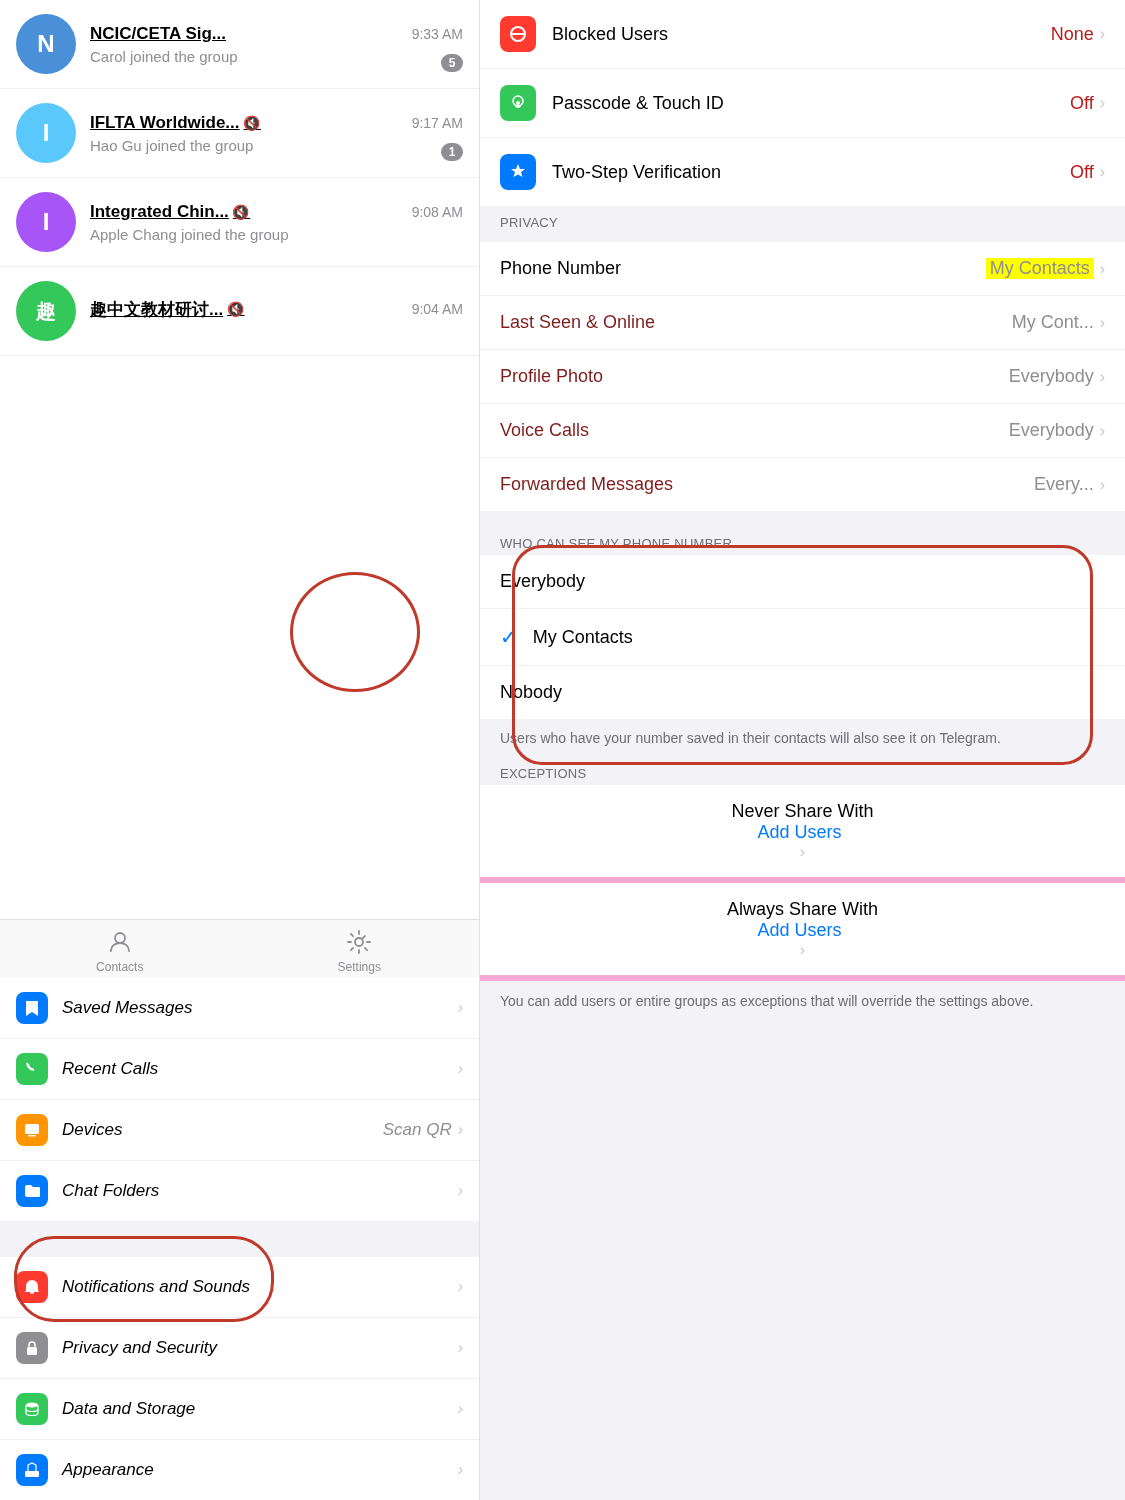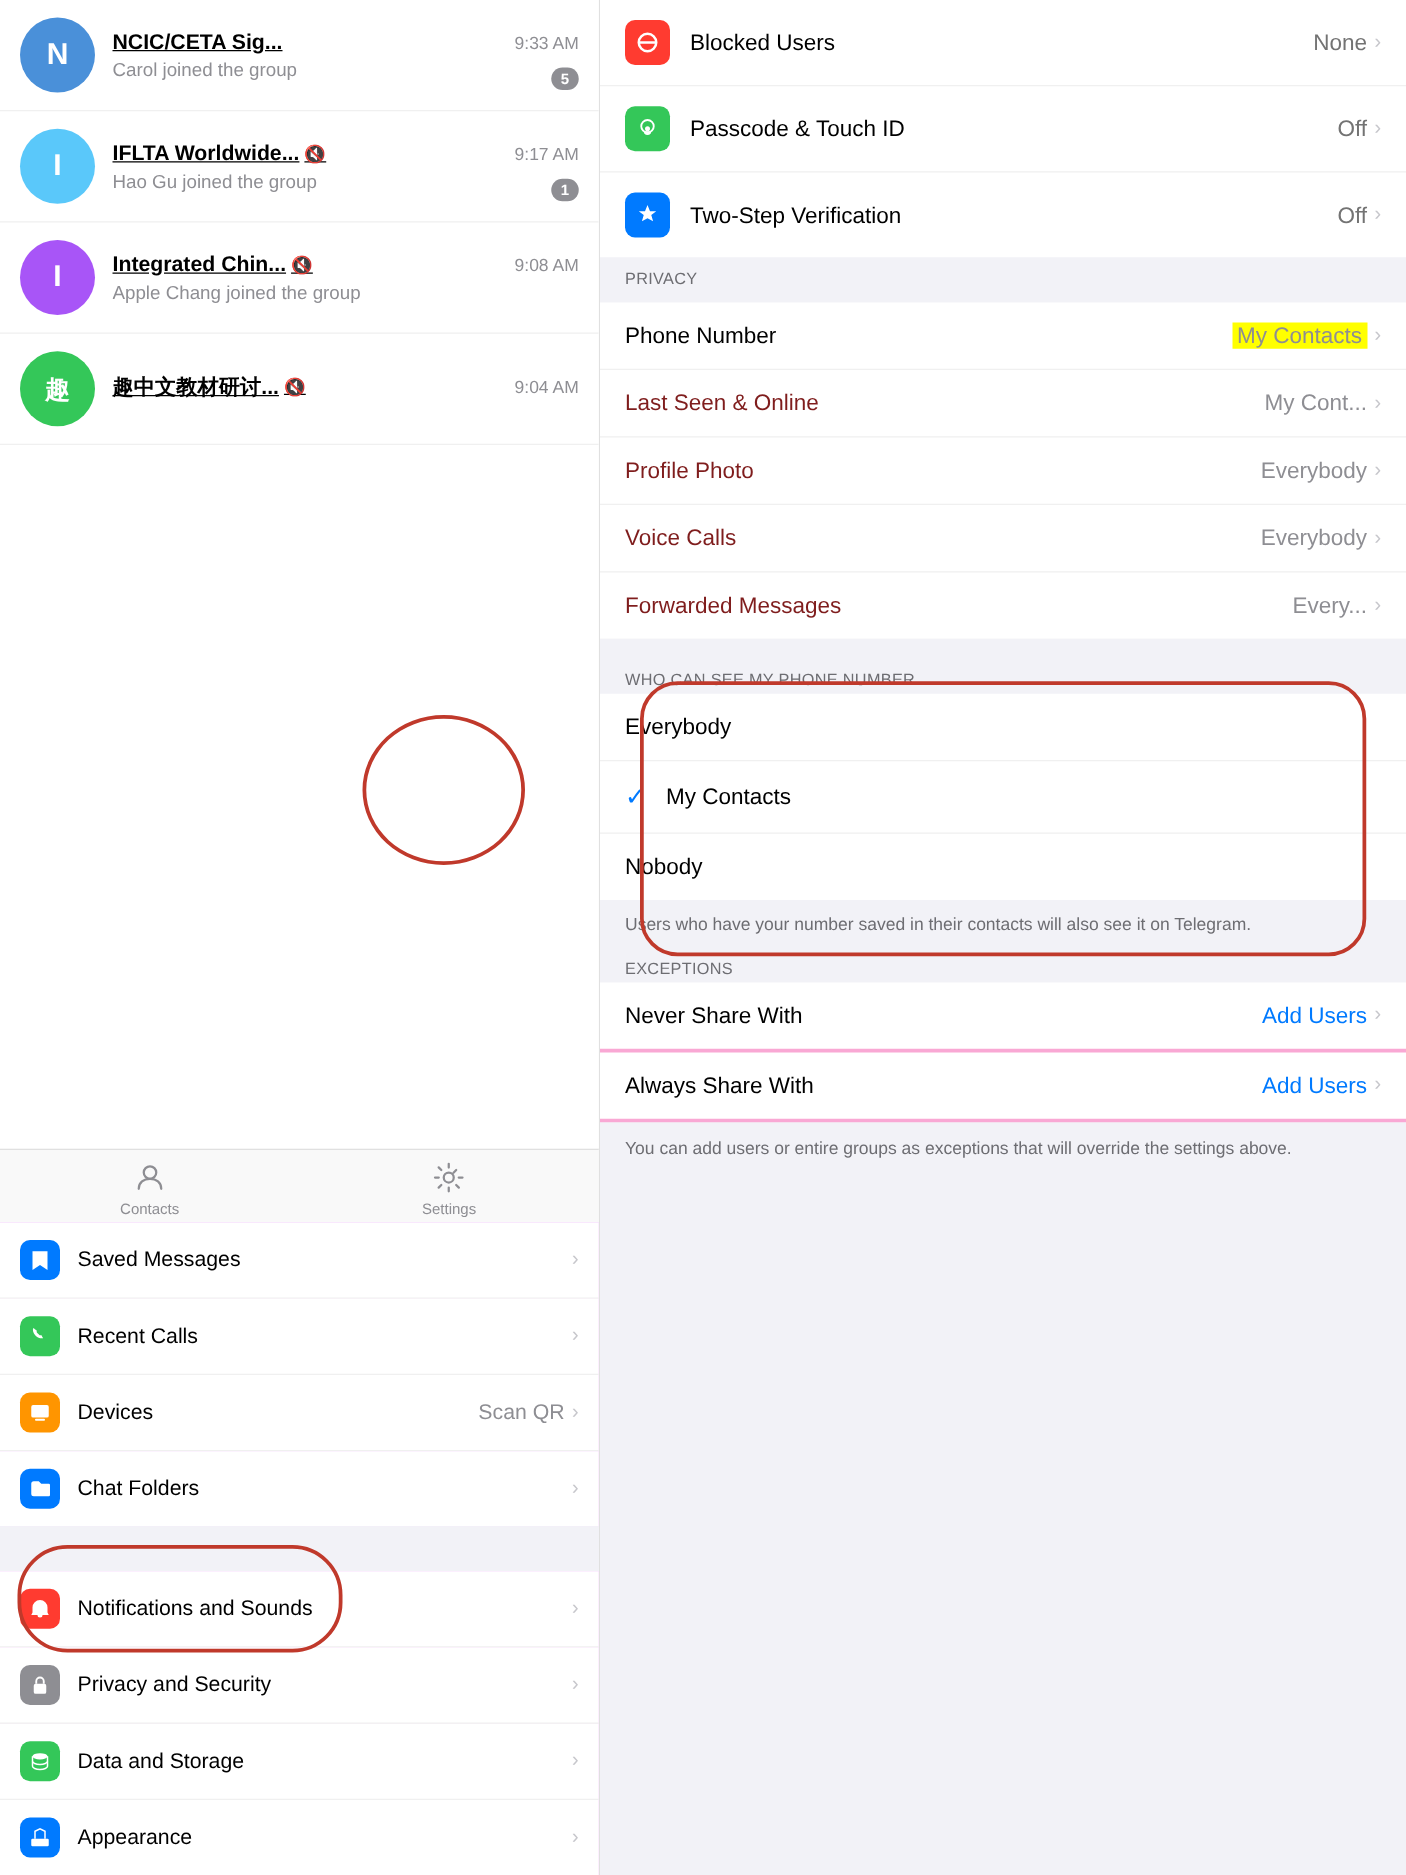--- a/index.html
+++ b/index.html
@@ -137,22 +137,23 @@
     .tab-label.active {
       color: #007aff;
     }
 
     
     .settings-menu {
       background: #f2f2f7;
     }
 
     .settings-group {
-      background: #f0abfc;
+      background: #a21caf;
       margin-bottom: 0;
+      font-style: italic;
     }
 
     .settings-item {
       display: flex;
       align-items: center;
       padding: 14px 16px;
       border-bottom: 1px solid #f0f0f0;
       background: #fff;
       cursor: pointer;
     }
@@ -258,21 +259,21 @@
 
     .security-label {
       flex: 1;
       font-size: 18px;
       font-weight: 400;
       color: #000;
     }
 
     .security-value {
       font-size: 18px;
-      color: #737373;
+      color: #b91c1c;
       margin-right: 6px;
     }
 
     .section-separator {
       height: 36px;
       background: #f2f2f7;
       display: flex;
       align-items: center;
       padding: 0 20px 4px;
     }
@@ -415,22 +416,23 @@
     }
 
     .exceptions-section {
       background: #fff;
     }
 
     .exception-item {
       display: flex;
       align-items: center;
       padding: 16px 20px;
-      border-bottom: 3px solid #f9a8d4;
+      border-bottom: 6px solid #f9a8d4;
       cursor: pointer;
+      flex-direction: column;
     }
 
     .exception-label {
       flex: 1;
       font-size: 18px;
       color: #000;
     }
 
     .exception-value {
       font-size: 18px;

